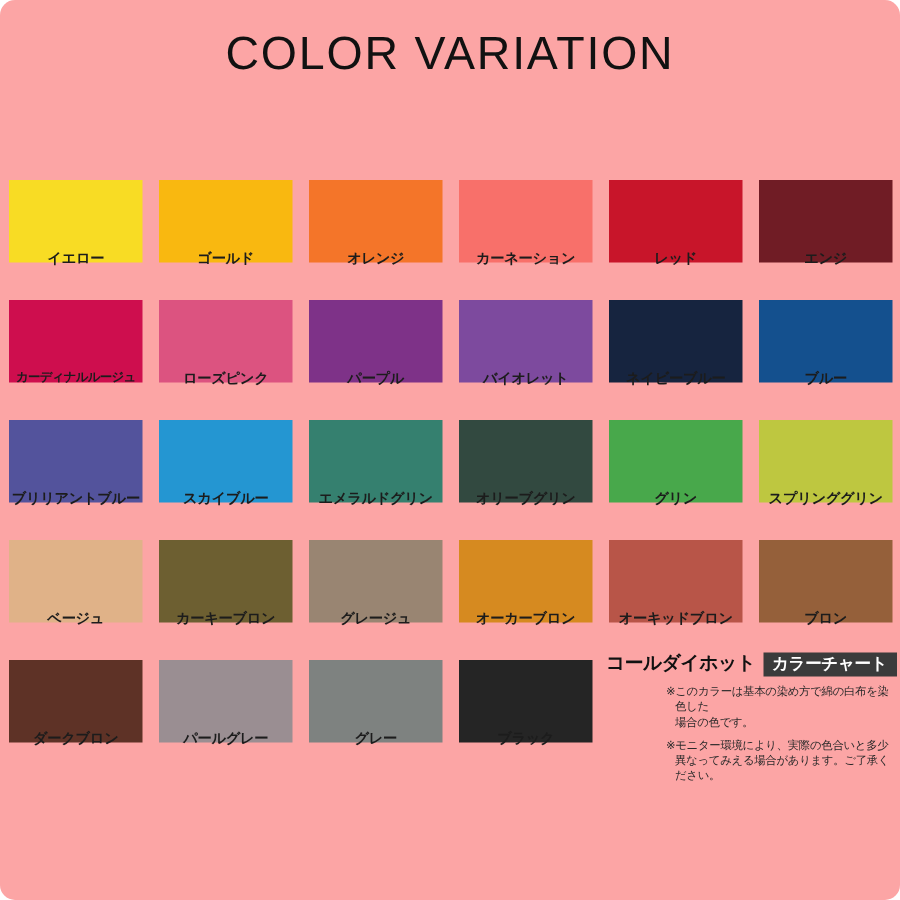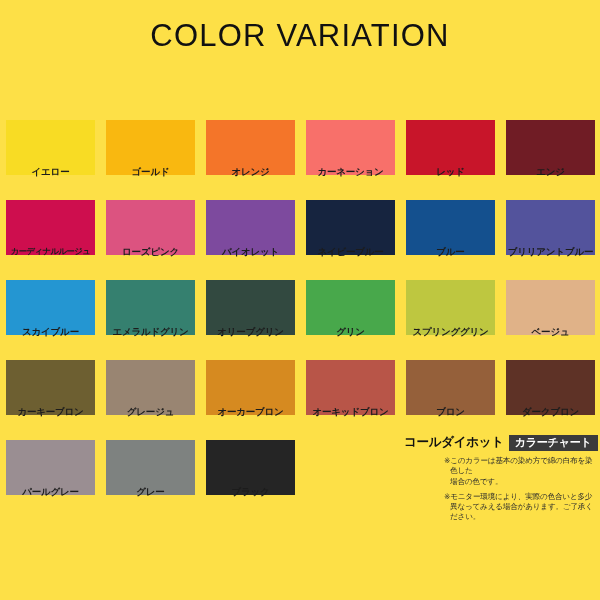--- a/index.html
+++ b/index.html
@@ -12,21 +12,22 @@
     height: 600px;
     overflow: hidden;
     font-family: "DejaVu Sans", "Liberation Sans", sans-serif;
     color: #1a1a1a;
     position: relative;
   }
   #page {
     position: relative;
     width: 600px;
     height: 600px;
-    background: #fde047;
+    background: #fca5a5;
+    border-radius: 10px;
   }
   #page-title {
     position: absolute;
     top: 18px;
     left: 0;
     width: 600px;
     text-align: center;
     font-family: "Liberation Sans", "DejaVu Sans", sans-serif;
     font-size: 31px;
     font-weight: 400;
@@ -150,20 +151,24 @@
       </div>
       <div class="swatch-cell">
         <div class="swatch-chip" style="background: rgb(206, 14, 78);"></div>
         <div class="swatch-label tight">カーディナルルージュ</div>
       </div>
       <div class="swatch-cell">
         <div class="swatch-chip" style="background: rgb(220, 83, 128);"></div>
         <div class="swatch-label">ローズピンク</div>
       </div>
       <div class="swatch-cell">
+        <div class="swatch-chip" style="background: rgb(126, 50, 136);"></div>
+        <div class="swatch-label">パープル</div>
+      </div>
+      <div class="swatch-cell">
         <div class="swatch-chip" style="background: rgb(125, 74, 158);"></div>
         <div class="swatch-label">バイオレット</div>
       </div>
       <div class="swatch-cell">
         <div class="swatch-chip" style="background: rgb(22, 36, 63);"></div>
         <div class="swatch-label">ネイビーブルー</div>
       </div>
       <div class="swatch-cell">
         <div class="swatch-chip" style="background: rgb(20, 80, 142);"></div>
         <div class="swatch-label">ブルー</div>

